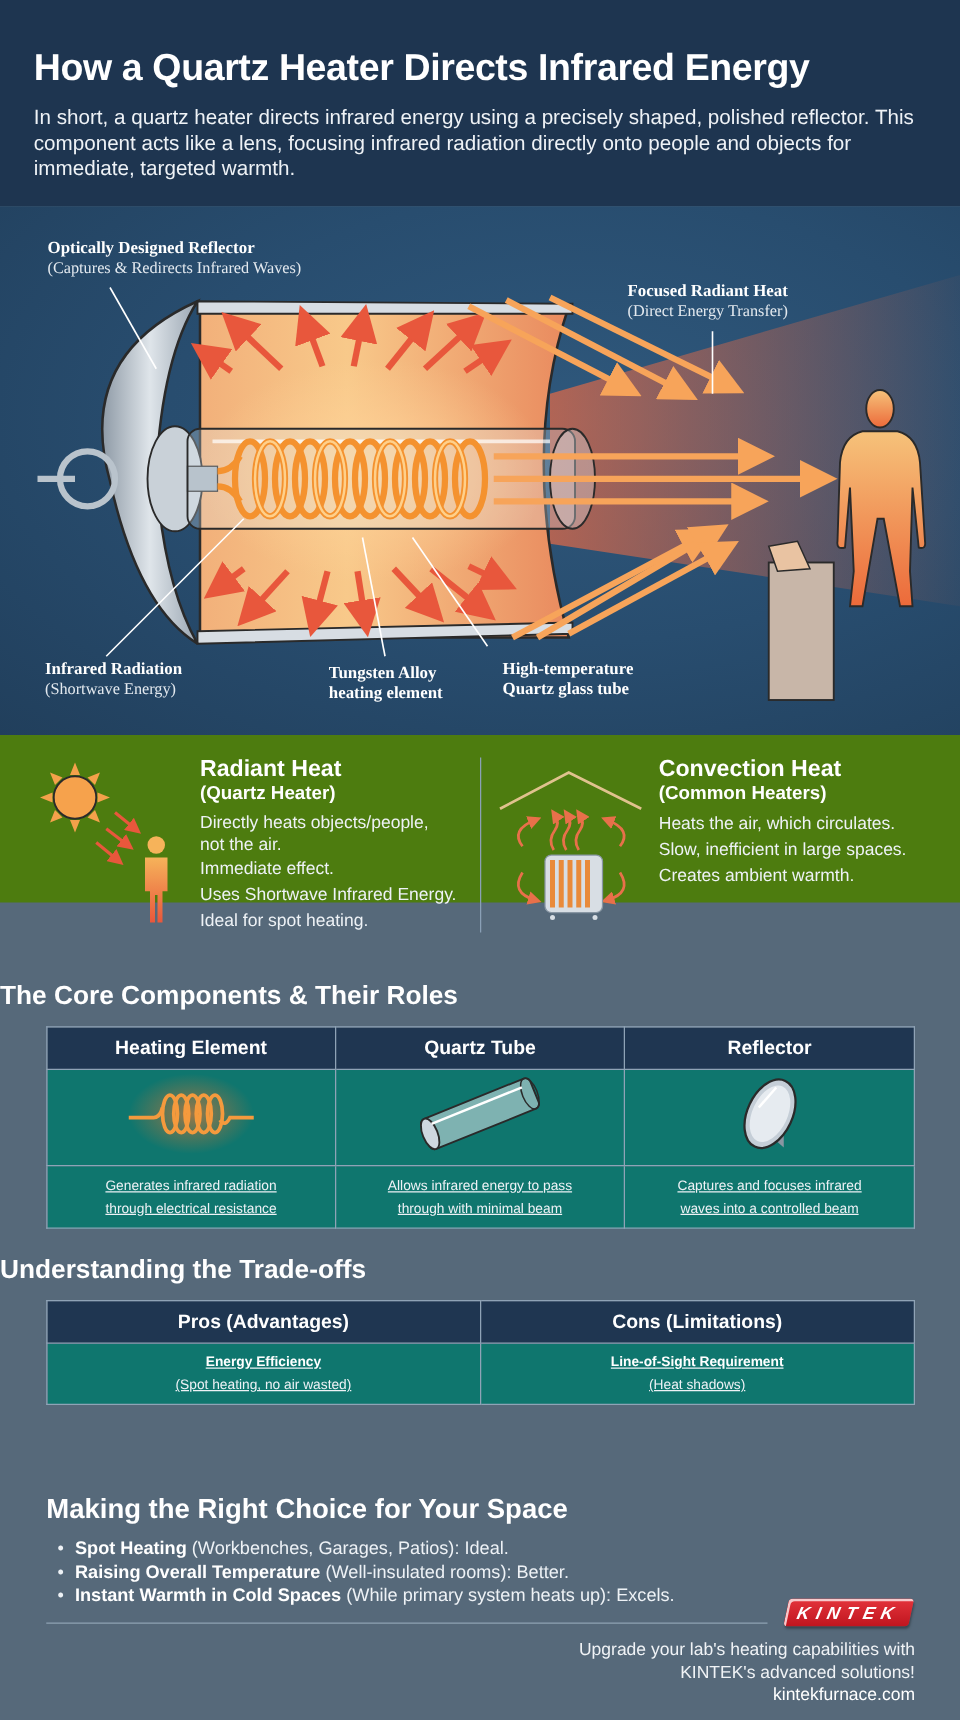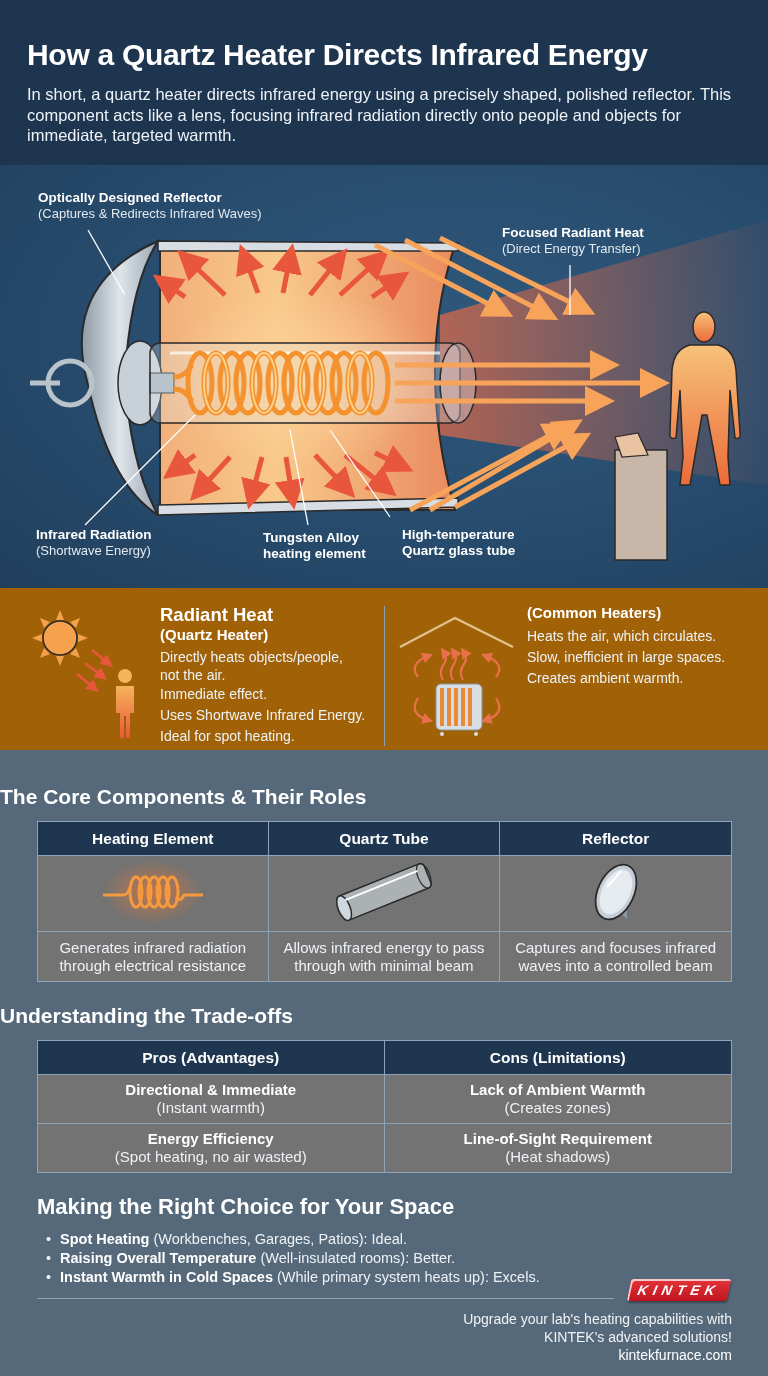--- a/index.html
+++ b/index.html
@@ -7,37 +7,37 @@
   body { font-family: "Liberation Sans", "DejaVu Sans", sans-serif; color: #fff; background: #56697a; position: relative; }
 
   
   .header { position: absolute; left: 0; top: 0; width: 768px; height: 165px; background: #1e3550; }
   .title { position: absolute; left: 27px; top: 38px; width: 714px; font-size: 30px; font-weight: bold; letter-spacing: -0.3px; white-space: nowrap; }
   .intro { position: absolute; left: 27px; top: 84px; width: 705px; font-size: 16.5px; line-height: 20.5px; color: #eef2f6; }
 
   
   .diagram { position: absolute; left: 0; top: 165px; width: 768px; height: 423px; background: radial-gradient(ellipse at 60% 40%, #2f587c 0%, #284d6f 50%, #213f5c 100%); overflow: hidden; }
   .diagram svg { position: absolute; left: 0; top: 0; }
-  .callout { position: absolute; font-size: 13px; line-height: 16px; color: #fff; }
+  .callout { position: absolute; font-size: 13px; line-height: 16px; color: #fff; font-family: Liberation Serif, serif; }
   .callout b { display: block; font-weight: bold; font-size: 13.5px; }
   .callout span.sub { display: block; color: #e3e9ef; }
 
   
-  .heat-band { position: absolute; left: 0; top: 588px; width: 768px; height: 162px; background: #a16207; }
+  .heat-band { position: absolute; left: 0; top: 588px; width: 768px; height: 134px; background: #4d7c0f; }
   .heat-col { position: absolute; top: 0; height: 178px; }
   .heat-title { font-size: 18.5px; font-weight: bold; line-height: 22px; }
   .heat-sub { font-size: 15px; font-weight: bold; line-height: 18px; margin-bottom: 4px; }
   .heat-line { font-size: 14px; line-height: 21px; color: #eef2f6; }
   .heat-divider { position: absolute; left: 384px; top: 18px; width: 1px; height: 140px; background: #8aa0b6; }
 
   
   .section-title { position: absolute; left: 0; width: 768px; text-align: left; font-size: 21px; font-weight: bold; }
   table.grid { position: absolute; left: 37px; width: 695px; border-collapse: collapse; }
   table.grid th { background: #1f3651; color: #fff; font-weight: bold; font-size: 15.5px; border: 1px solid #8fa3b6; height: 34px; }
-  table.grid td { border: 1px solid #8fa3b6; text-align: center; color: #eef2f6; font-size: 15px; line-height: 18px; background: #737373; }
+  table.grid td { border: 1px solid #8fa3b6; text-align: center; color: #eef2f6; font-size: 11px; line-height: 18px; background: #0f766e; text-decoration: underline; }
   td .cell-strong { display: block; font-weight: bold; color: #fff; }
   .icon-cell { height: 76px; }
   .desc-cell { height: 50px; }
 
   .choice-title { position: absolute; left: 37px; top: 1194px; font-size: 22px; font-weight: bold; text-align: center; }
   ul.choices { position: absolute; left: 46px; top: 1230px; list-style: none; }
   ul.choices li { font-size: 14.5px; line-height: 19px; color: #eef2f6; position: relative; padding-left: 14px; }
   ul.choices li::before { content: "•"; position: absolute; left: 0; top: 0; }
   ul.choices b { color: #fff; }
   .footer-rule { position: absolute; left: 37px; top: 1298px; width: 577px; height: 1px; background: #8ea2b3; }
@@ -264,20 +264,21 @@
         <rect x="42" y="86" width="4" height="38"></rect>
         <rect x="49" y="86" width="4" height="38"></rect>
         <rect x="56" y="86" width="4" height="38"></rect>
         <rect x="63" y="86" width="4" height="38"></rect>
         <rect x="70" y="86" width="4" height="38"></rect>
       </g>
     <circle cx="44" cy="132" r="2" fill="#d8dee4"></circle>
       <circle cx="78" cy="132" r="2" fill="#d8dee4"></circle>
   </svg>
   <div class="heat-col" style="left:527px; top:16px; width:235px;">
+    <div class="heat-title">Convection Heat</div>
     <div class="heat-sub">(Common Heaters)</div>
     <div class="heat-line">Heats the air, which circulates.</div>
     <div class="heat-line">Slow, inefficient in large spaces.</div>
     <div class="heat-line">Creates ambient warmth.</div>
   </div>
 </div>
 
 <h2 class="section-title" style="top:785px;">The Core Components &amp; Their Roles</h2>
 <table class="grid" style="top:821px;">
   <tbody>
@@ -335,24 +336,20 @@
   </table>
 
 <h2 class="section-title" style="top:1004px;">Understanding the Trade-offs</h2>
 <table class="grid" style="top:1040px;">
   <tbody>
       <tr>
     <th style="width:347px">Pros (Advantages)</th>
     <th style="width:348px">Cons (Limitations)</th>
   </tr>
   <tr style="height:49px">
-    <td><span class="cell-strong">Directional &amp; Immediate</span><span>(Instant warmth)</span></td>
-    <td><span class="cell-strong">Lack of Ambient Warmth</span><span>(Creates zones)</span></td>
-  </tr>
-  <tr style="height:49px">
     <td><span class="cell-strong">Energy Efficiency</span><span>(Spot heating, no air wasted)</span></td>
     <td><span class="cell-strong">Line-of-Sight Requirement</span><span>(Heat shadows)</span></td>
   </tr>
 </tbody>
   </table>
 
 <h2 class="choice-title">Making the Right Choice for Your Space</h2>
 <ul class="choices">
   <li><b>Spot Heating</b><span> (Workbenches, Garages, Patios): Ideal.</span></li>
   <li><b>Raising Overall Temperature</b><span> (Well-insulated rooms): Better.</span></li>

